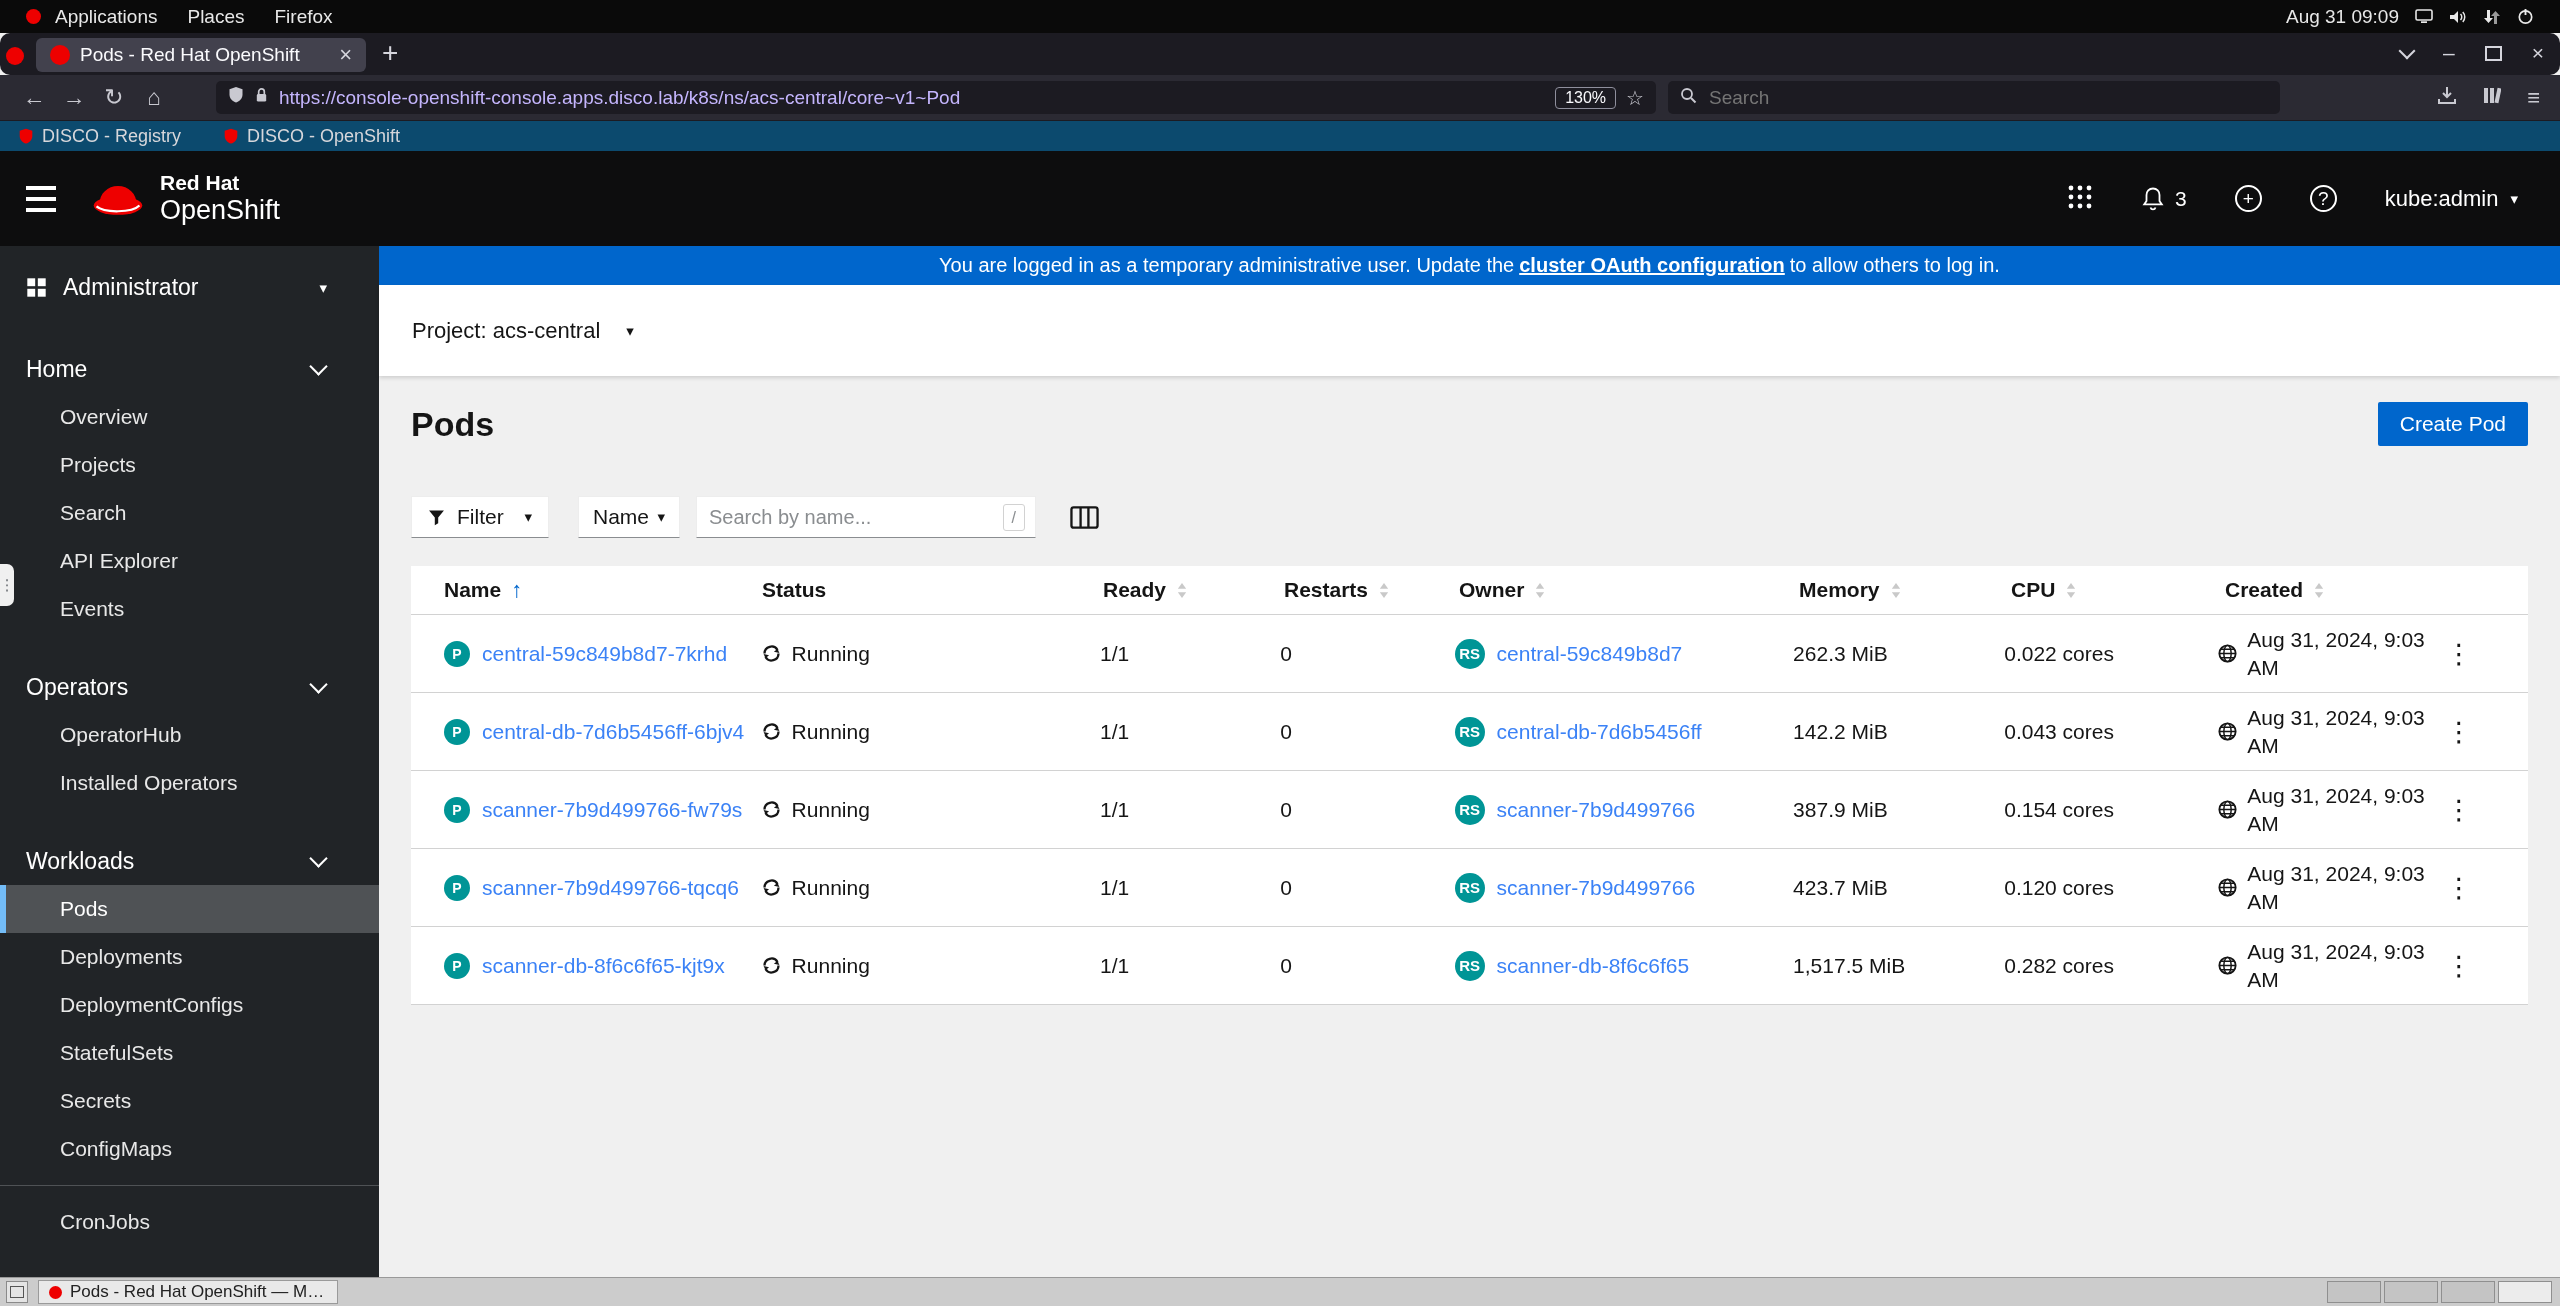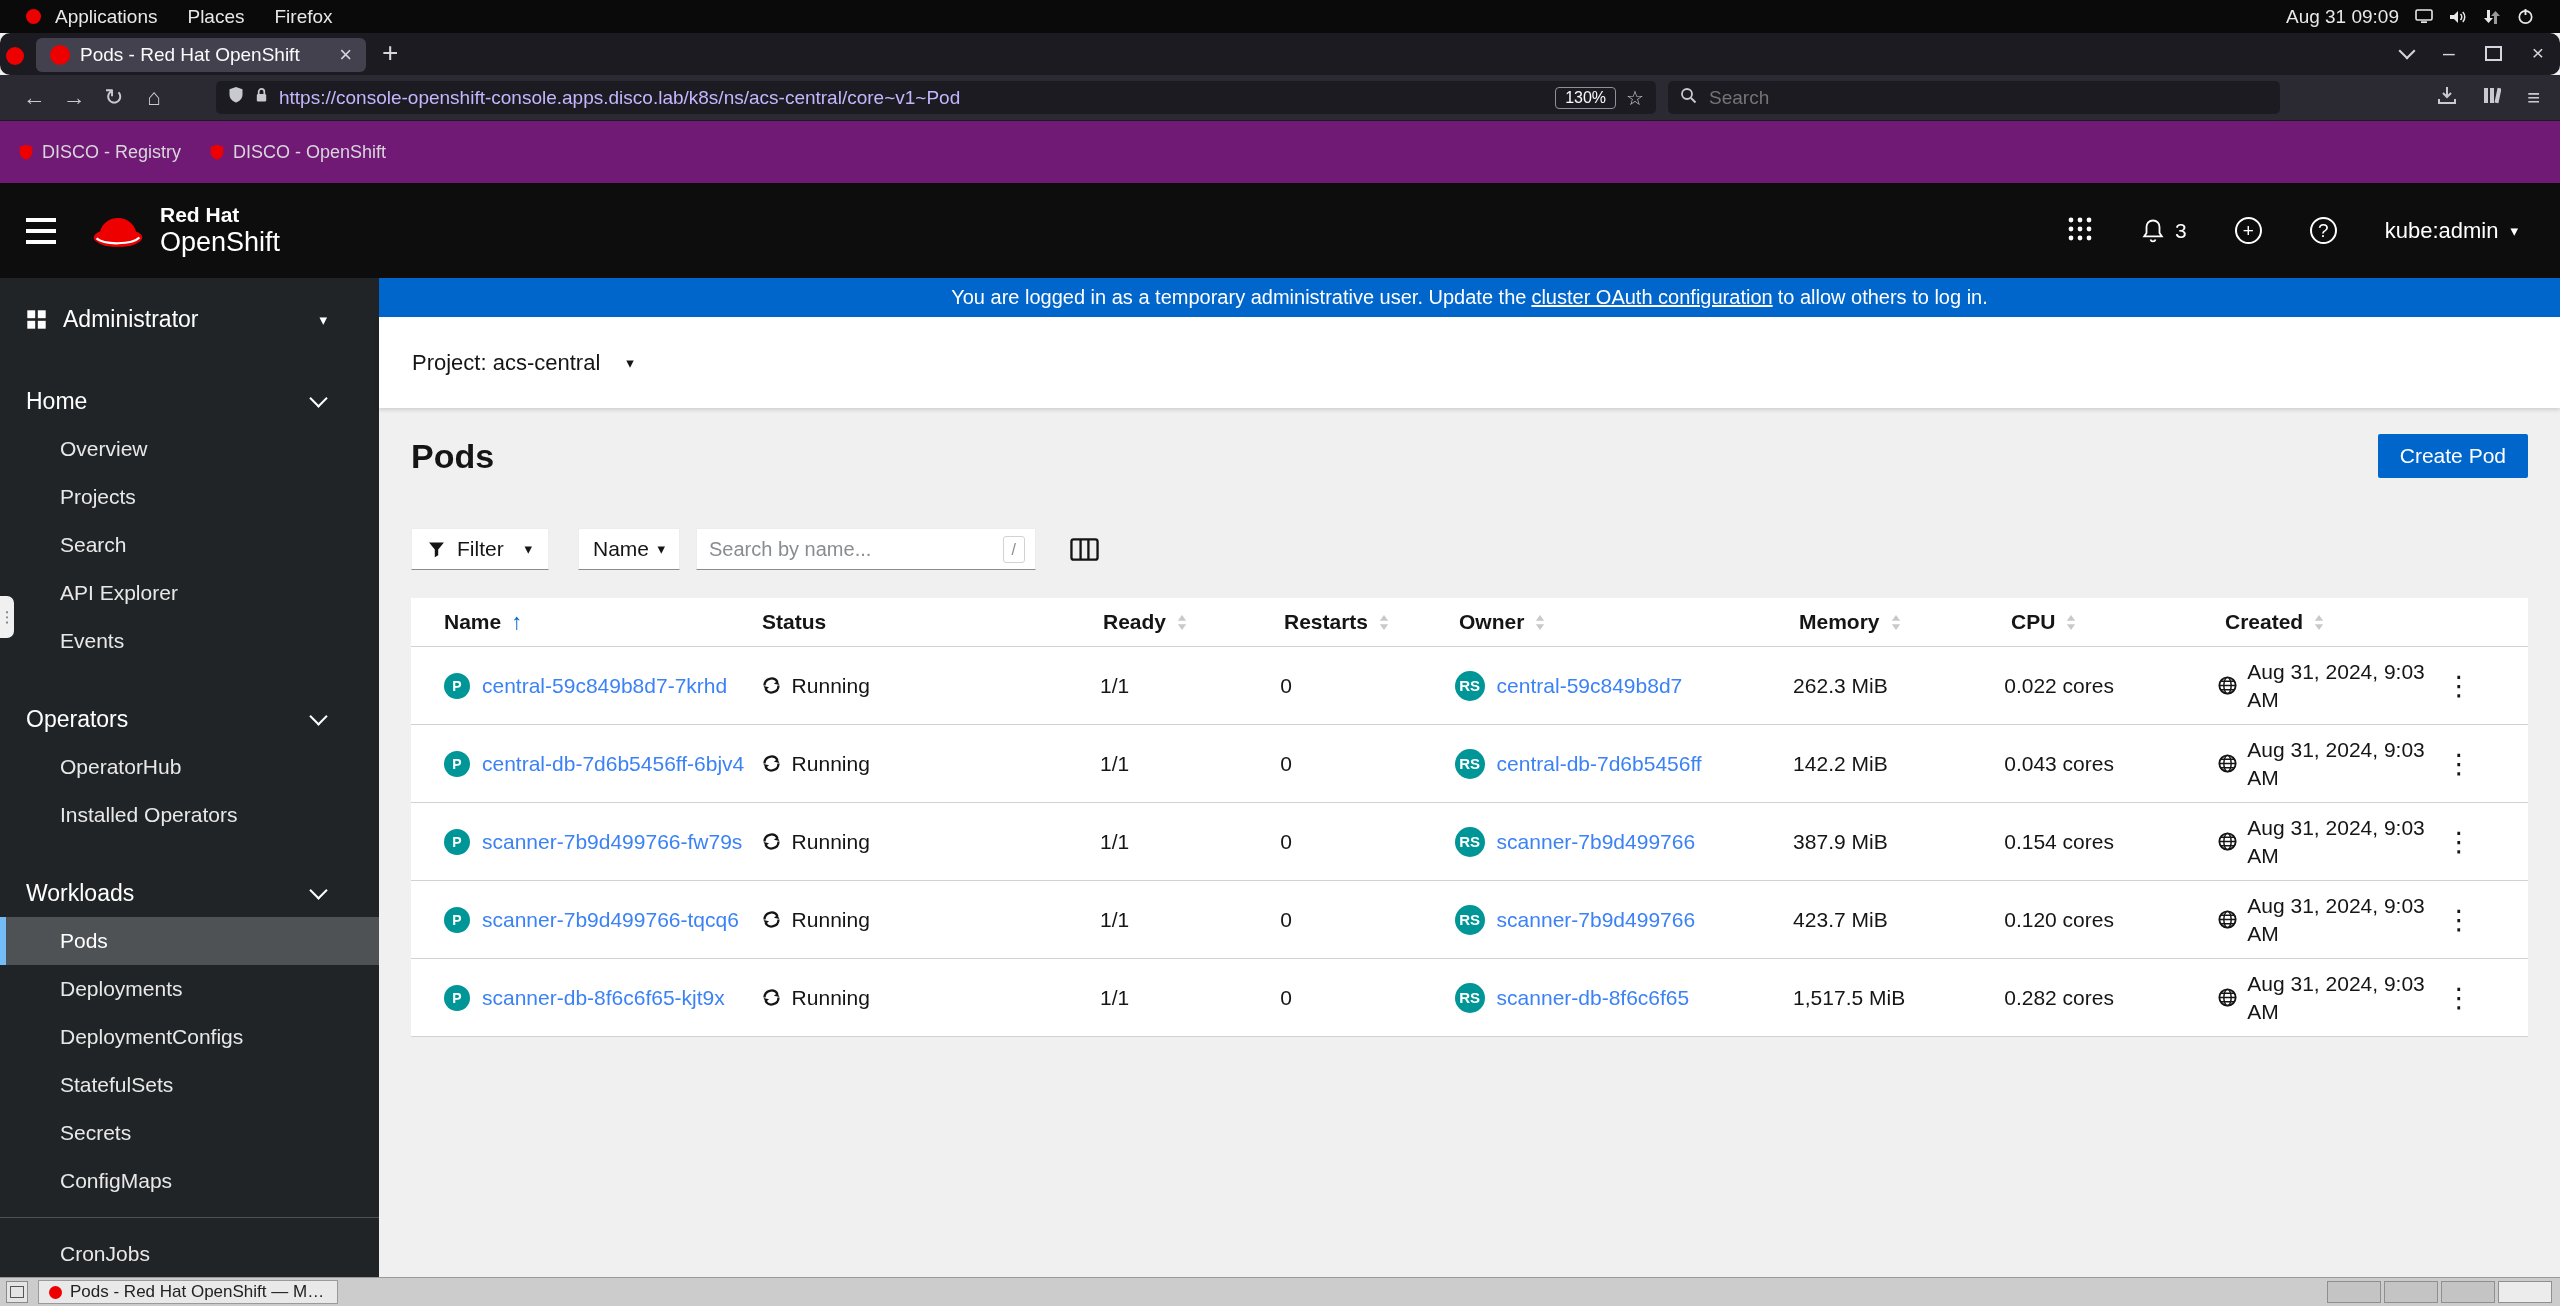--- a/index.html
+++ b/index.html
@@ -30,21 +30,21 @@
   .nav-btn{width:40px;text-align:center;color:#c9c9d1;font-size:23px;flex:none;}
   .url-bar{width:1440px;height:33px;background:#1c1b22;border-radius:5px;display:flex;align-items:center;padding:0 12px;gap:10px;color:#fbfbfe;font-size:19px;margin-left:42px;box-sizing:border-box;flex:none;}
   .url-text{flex:1;white-space:nowrap;overflow:hidden;color:#c4b5fd;}
   .zoom-pill{border:1px solid #8f8f9d;border-radius:4px;padding:1px 9px;font-size:16px;color:#fbfbfe;flex:none;}
   .star{color:#c9c9d1;font-size:20px;flex:none;}
   .ff-search{width:612px;height:33px;background:#1c1b22;border-radius:5px;display:flex;align-items:center;padding:0 12px;gap:10px;margin-left:12px;box-sizing:border-box;flex:none;}
   .ff-search input{background:transparent;border:none;outline:none;color:#fbfbfe;font-size:19px;flex:1;font-family:inherit;}
   .nav-right{margin-left:auto;display:flex;gap:26px;align-items:center;color:#c9c9d1;padding-right:6px;font-size:22px;}
 
   
-  .ff-bookmarks{height:30px;background:#701a75;border-top:1px solid #1c1b22;display:flex;align-items:center;padding:16px 18px;gap:28px;color:#d7d7db;font-size:18px;flex:none;}
+  .ff-bookmarks{height:30px;background:#0c4a6e;border-top:1px solid #1c1b22;display:flex;align-items:center;padding:0 18px;gap:42px;color:#d7d7db;font-size:18px;flex:none;}
   .bm{display:flex;align-items:center;gap:8px;}
 
   
   .masthead{height:95px;background:#0d0d0e;display:flex;align-items:center;padding:0 42px 0 26px;flex:none;color:#fff;}
   .hamb{display:flex;flex-direction:column;gap:7px;margin-right:34px;}
   .hamb span{display:block;width:30px;height:4px;background:#fff;}
   .brand{display:flex;align-items:center;gap:14px;}
   .brand-l1{font-size:21px;font-weight:700;line-height:1.15;}
   .brand-l2{font-size:27px;font-weight:500;line-height:1.15;}
   .mast-right{margin-left:auto;display:flex;align-items:center;gap:48px;}
@@ -64,21 +64,21 @@
   .nav-head.first{margin-top:24px;}
   .chev{width:11px;height:11px;border-right:2.4px solid #fff;border-bottom:2.4px solid #fff;transform:rotate(45deg);margin-top:-6px;}
   .nav-item{display:flex;align-items:center;height:48px;padding-left:60px;font-size:21px;color:#e8e8e8;}
   .nav-item.active{background:#4f5255;border-left:6px solid #73bcf7;padding-left:54px;color:#fff;}
   .nav-divider{border-top:1px solid #4f5255;margin:12px 0;}
   .side-notch{position:absolute;left:0;top:318px;width:14px;height:42px;background:#f0f0f0;border-radius:0 7px 7px 0;display:flex;align-items:center;justify-content:center;color:#6a6e73;font-size:15px;}
 
   
   .main{flex:1;display:flex;flex-direction:column;min-width:0;}
   .banner{height:39px;background:#0066cc;color:#fff;display:flex;align-items:center;justify-content:center;font-size:20px;flex:none;}
-  .banner .lnk{text-decoration:underline;margin:8px 5px;}
+  .banner .lnk{text-decoration:underline;margin:8px 5px;font-weight:bold;}
   .project-bar{height:59px;background:#fff;display:flex;align-items:center;padding:16px 33px;gap:70px;font-size:22px;flex:none;box-shadow:0 2px 4px rgba(3,3,3,.14);position:relative;z-index:2;}
   .project-inner{display:flex;align-items:center;gap:26px;}
   .content{flex:1;overflow:hidden;padding:0 32px;background:#f0f0f0;}
 
   .page-head{margin-top:26px;display:flex;align-items:center;justify-content:space-between;}
   .page-title{font-size:34px;font-weight:700;color:#151515;}
   .btn-primary{background:#0066cc;color:#fff;font-size:21px;padding:10px 22px;border:none;border-radius:2px;font-family:inherit;}
 
   .toolbar{margin-top:50px;display:flex;align-items:center;}
   .ctl{background:#fff;border:1px solid #ededed;border-bottom:1px solid #8a8d90;height:42px;display:flex;align-items:center;font-size:21px;color:#151515;box-sizing:border-box;}

